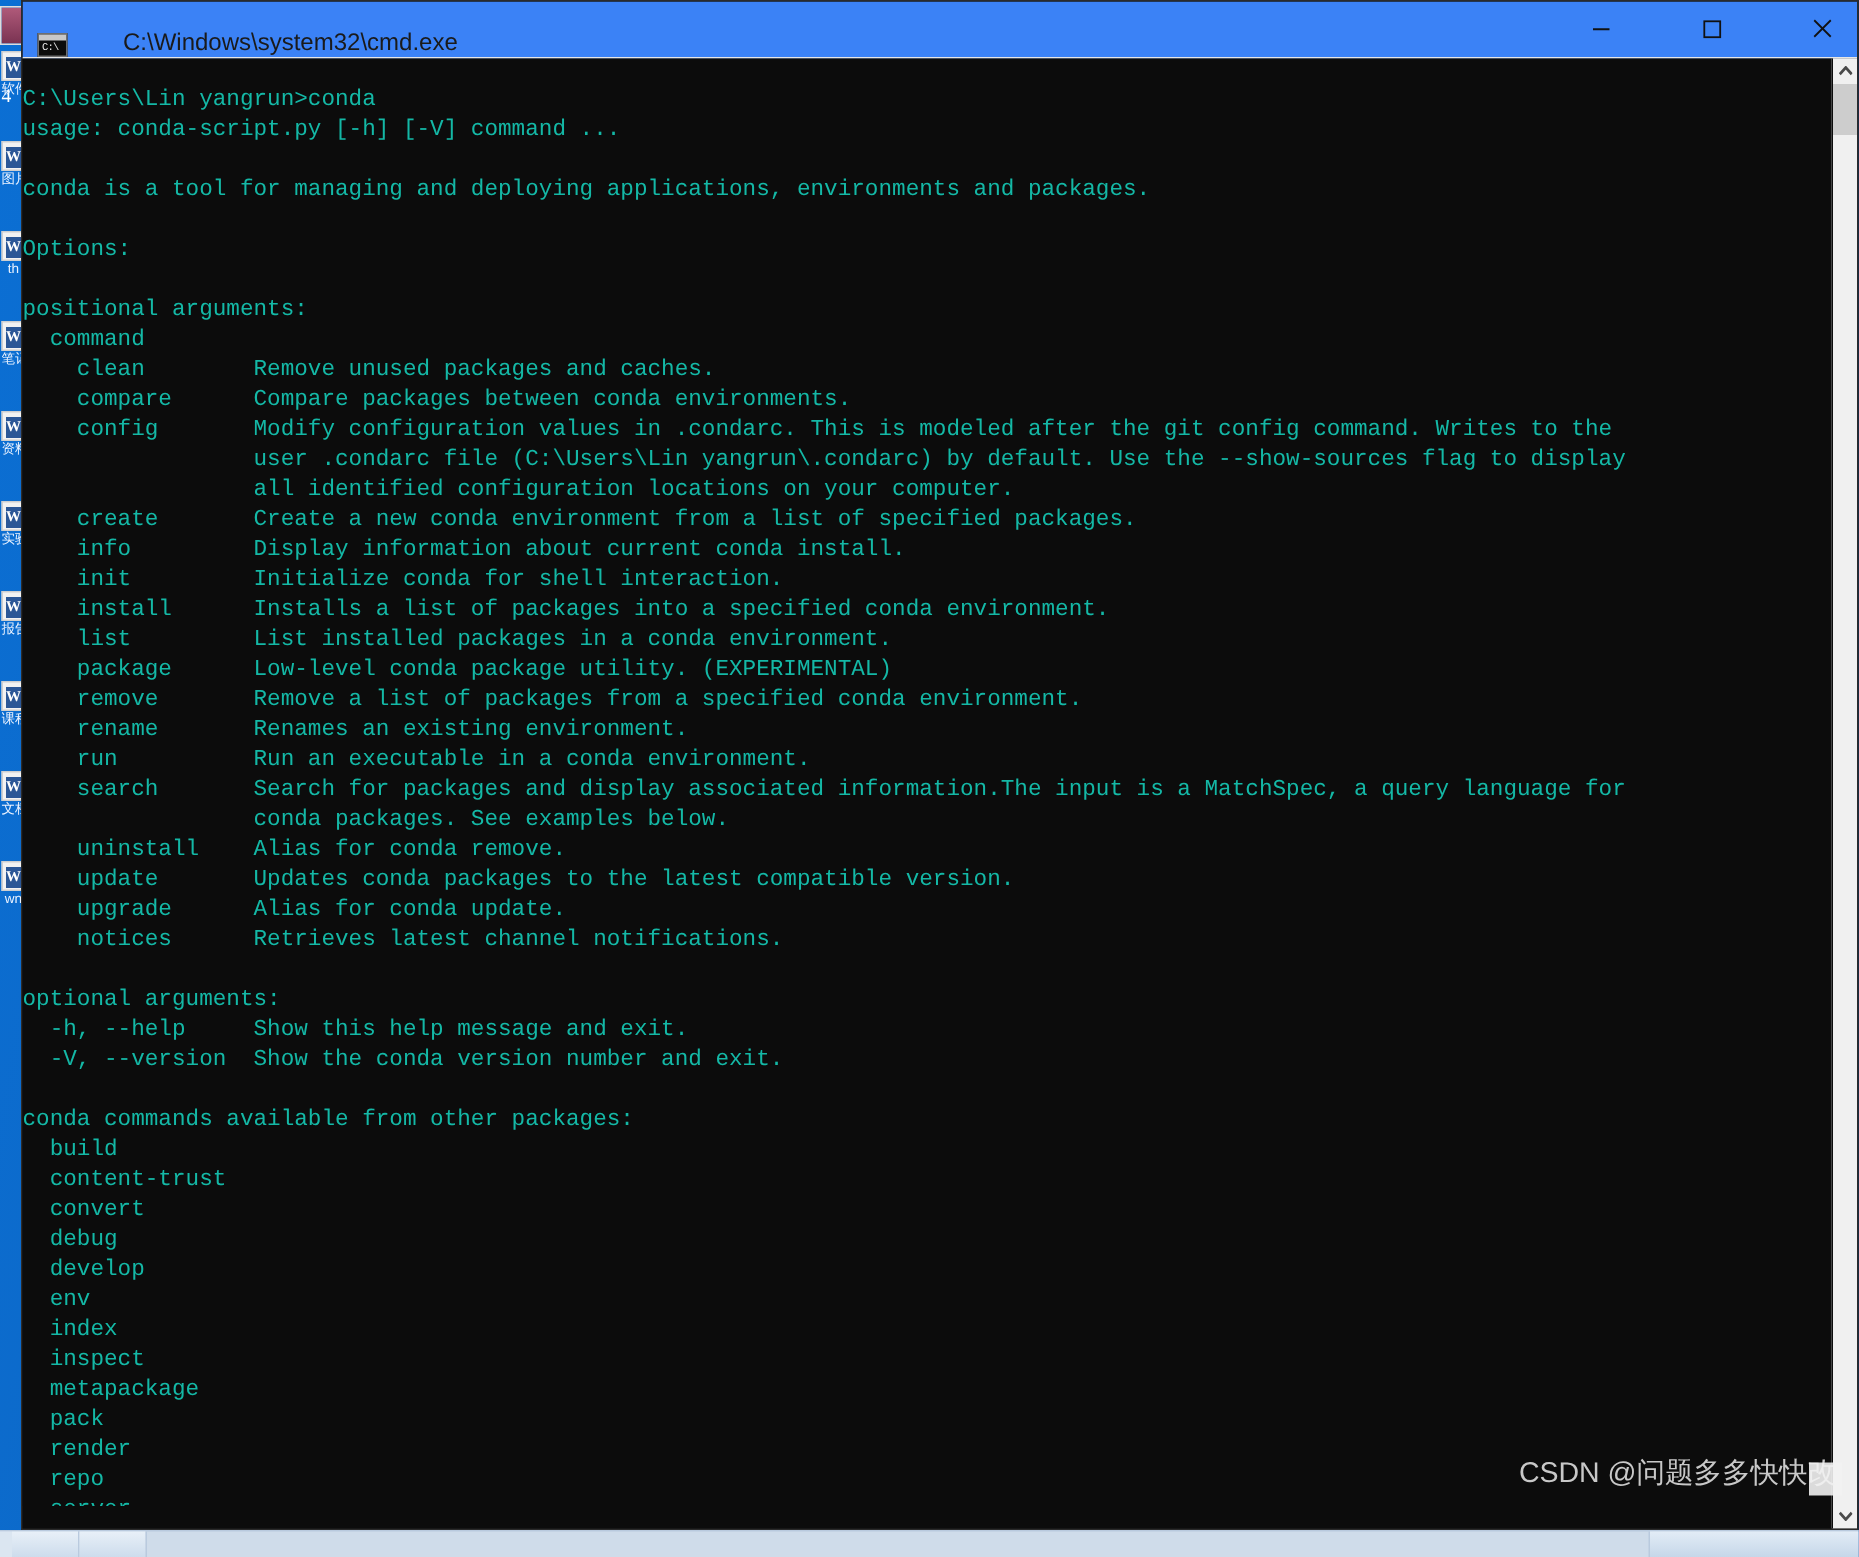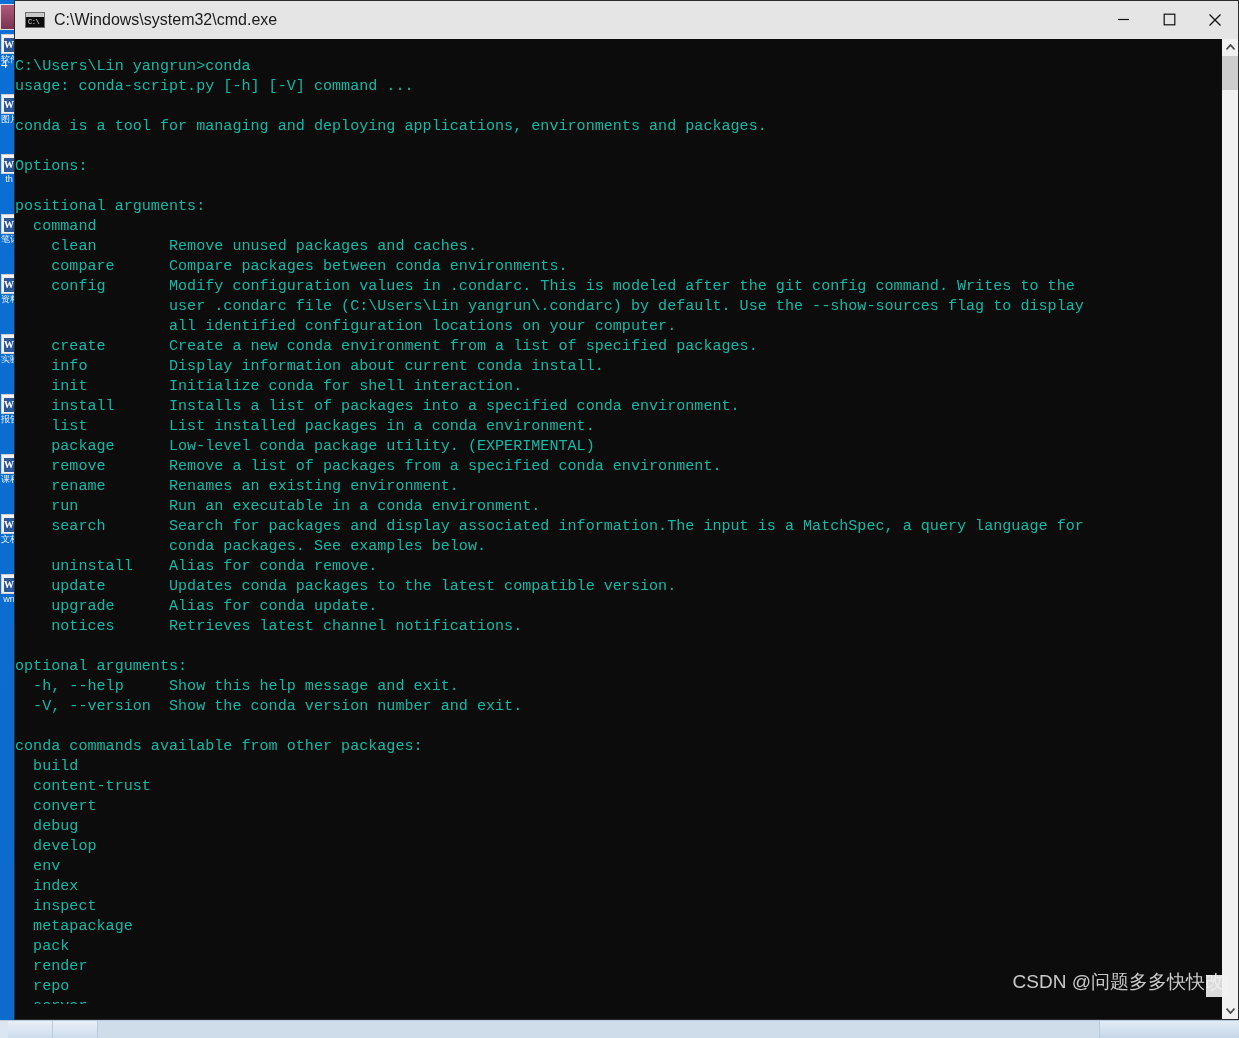--- a/index.html
+++ b/index.html
@@ -95,23 +95,24 @@
     width: 1225px; height: 1020px;
     background: #0c0c0c;
     border: 1px solid #2b2b2b;
     display: flex; flex-direction: column;
     overflow: hidden;
   }
 
   
   #titlebar {
     height: 38px; flex: 0 0 38px;
-    background: #e5e5e5;
-    display: flex; align-items: center;
+    background: #3b82f6;
+    display: flex; align-items: flex-end;
     border-bottom: 1px solid #e6e6e6;
+    gap: 28px;
   }
   #title-icon {
     width: 20px; height: 16px;
     margin-left: 10px; margin-right: 9px;
     background: #0c0c0c;
     border: 1px solid #6f6f6f;
     position: relative; flex: 0 0 auto;
   }
   #title-icon::before {
     content: "";

